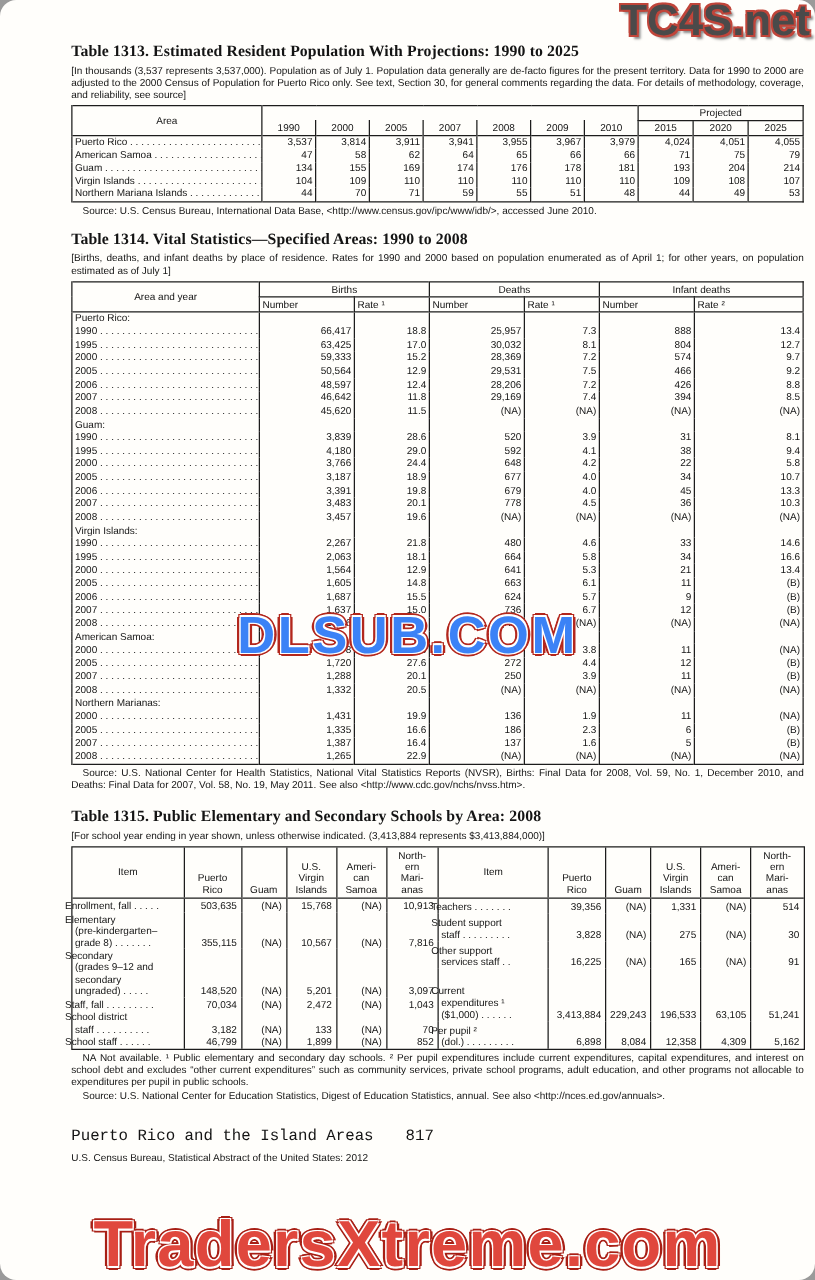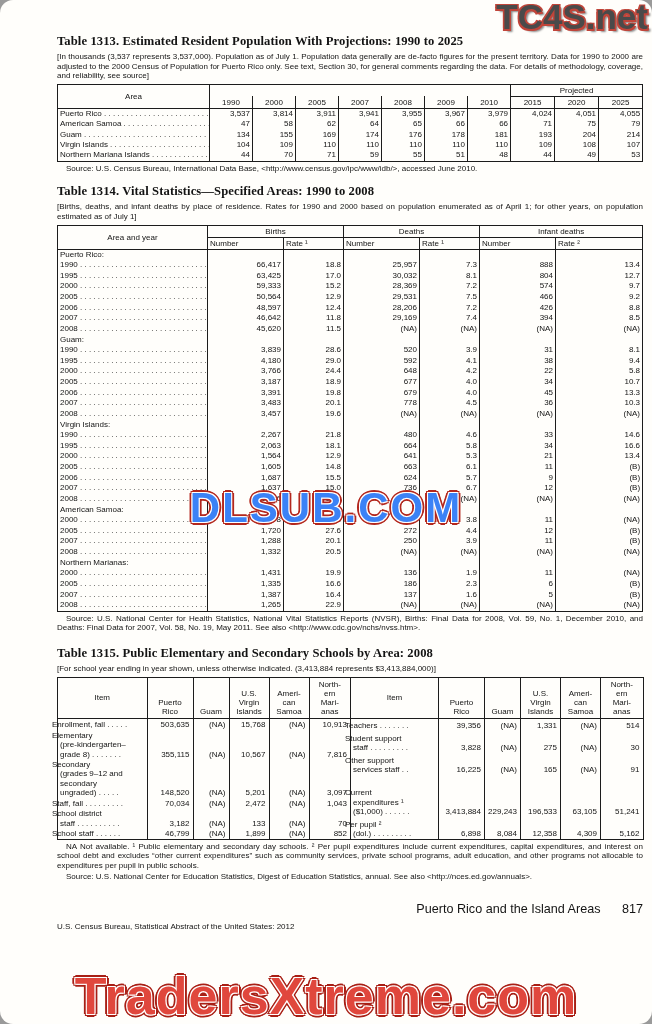--- a/index.html
+++ b/index.html
@@ -39,21 +39,21 @@
   table.dt15{border-collapse:collapse;table-layout:fixed;font-size:8px;width:292px;}
   .dt15.right{border-left:1px solid #1c1c1c;}
   .dt15 th{font-weight:normal;border-left:1px solid #1c1c1c;border-bottom:1px solid #1c1c1c;text-align:center;vertical-align:bottom;padding:2px 1px;white-space:pre-line;line-height:1.15;}
   .dt15 th:first-child{border-left:none;vertical-align:middle;}
   .dt15 td{border-left:1px solid #1c1c1c;vertical-align:bottom;padding:1px 2px 0;line-height:1.18;}
   .dt15 td:first-child{border-left:none;}
   .t15-item{white-space:pre-line;padding-left:10px;text-indent:-8px;margin-left:47px;}
   .dt15 .num{text-align:right;padding-right:3px;}
   .dt15 tr.gap td{padding-top:10px;}
 
-  .footer-line{text-align:right;font-family:Liberation Sans, sans-serif;font-size:12.6px;margin-top:20px;}
+  .footer-line{font-family:Liberation Mono, monospace;font-size:12.6px;margin-top:20px;}
   .pageno{margin-left:18px;}
   .credit{font-size:8px;margin-top:6px;}
 
   .wm{position:absolute;font-weight:bold;white-space:nowrap;pointer-events:none;z-index:5;}
   .wm-top{top:-3px;right:4px;font-size:35px;color:#4a4a4a;letter-spacing:0;
     text-shadow:-1.5px -1.5px 0 #c0453a,1.5px -1.5px 0 #c0453a,-1.5px 1.5px 0 #c0453a,1.5px 1.5px 0 #c0453a,3px 3px 2px #8a8a8a;}
   .wm-mid{top:484px;left:50%;transform:translateX(-50%);font-size:42px;letter-spacing:2px;color:#3b82f6;
     text-shadow:-1px -1px 0 #fff,1px -1px 0 #fff,-1px 1px 0 #fff,1px 1px 0 #fff,
       -3px 0 0 #b3271d,3px 0 0 #b3271d,0 -3px 0 #b3271d,0 3px 0 #b3271d,
       -2px -2px 0 #b3271d,2px -2px 0 #b3271d,-2px 2px 0 #b3271d,2px 2px 0 #b3271d;}

